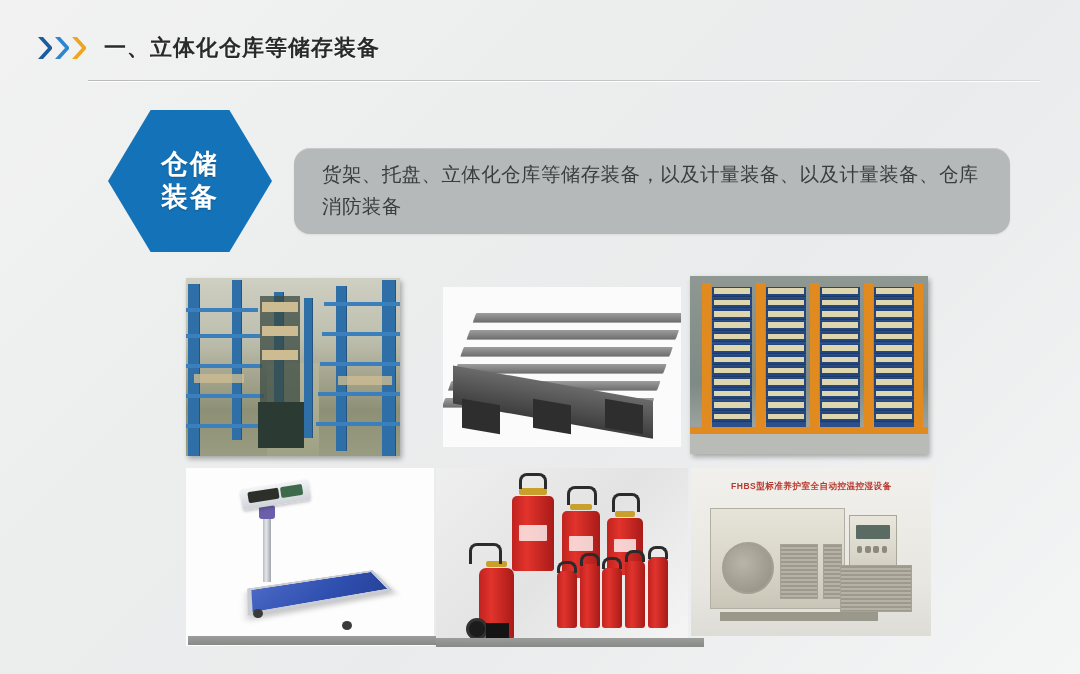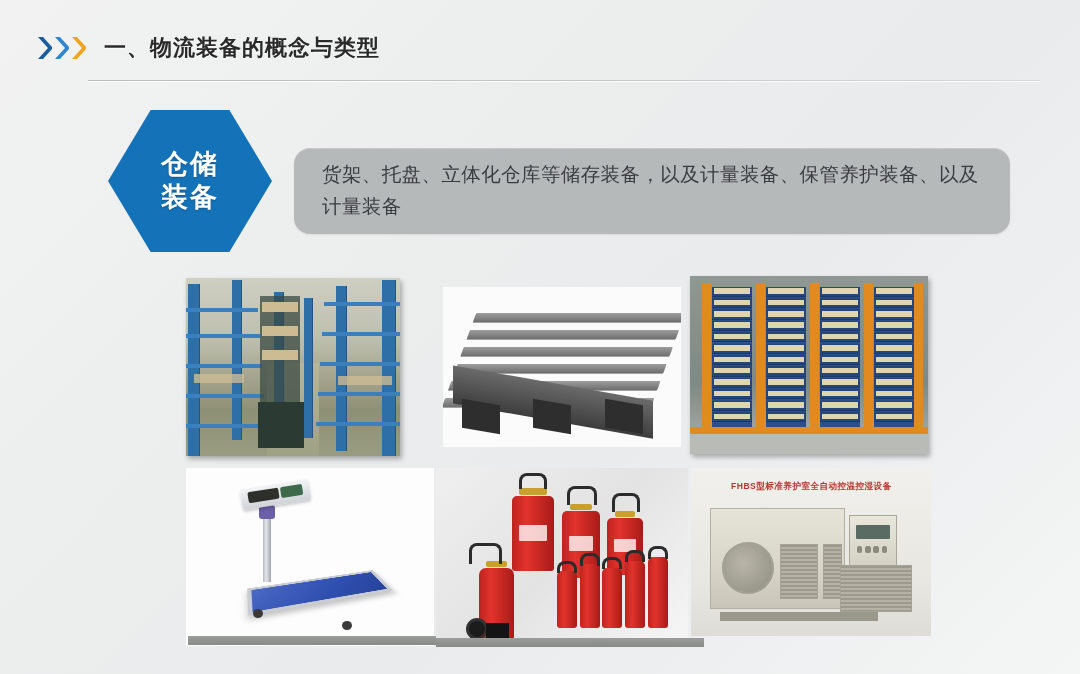--- a/index.html
+++ b/index.html
@@ -243,33 +243,33 @@
     <svg class="chev" viewBox="0 0 16 26">
       <path d="M2 2 L12 13 L2 24 L7 24 L17 13 L7 2 Z" fill="#1a5d9e"></path>
     </svg>
     <svg class="chev" viewBox="0 0 16 26">
       <path d="M2 2 L12 13 L2 24 L7 24 L17 13 L7 2 Z" fill="#2e86cf"></path>
     </svg>
     <svg class="chev" viewBox="0 0 16 26">
       <path d="M2 2 L12 13 L2 24 L7 24 L17 13 L7 2 Z" fill="#eea520"></path>
     </svg>
   </span>
-  <span class="title-text">一、物流装备的概念与类型</span>
+  <span class="title-text">一、立体化仓库等储存装备</span>
 </div>
 <div class="title-rule"></div>
 
 <div class="hex-wrap">
   <div class="hex">
     <span class="hex-line">仓储</span>
     <span class="hex-line">装备</span>
   </div>
 </div>
 
 <div class="desc-box">
-  <span class="desc-text">货架、托盘、立体化仓库等储存装备，以及计量装备、保管养护装备、以及计量装备</span>
+  <span class="desc-text">货架、托盘、立体化仓库等储存装备，以及计量装备、以及计量装备、仓库消防装备</span>
 </div>
 
 <div class="photo framed" id="ph-racking">
   <div class="inner racking-bg">
     <div class="floor-aisle"></div>
     <div class="rack-col" style="left:2px;top:6px;width:12px;height:172px;"></div>
     <div class="rack-col" style="left:46px;top:2px;width:10px;height:160px;"></div>
     <div class="rack-col" style="left:88px;top:14px;width:10px;height:150px;"></div>
     <div class="rack-col" style="left:118px;top:20px;width:9px;height:140px;"></div>
     <div class="rack-col" style="left:150px;top:8px;width:11px;height:165px;"></div>

